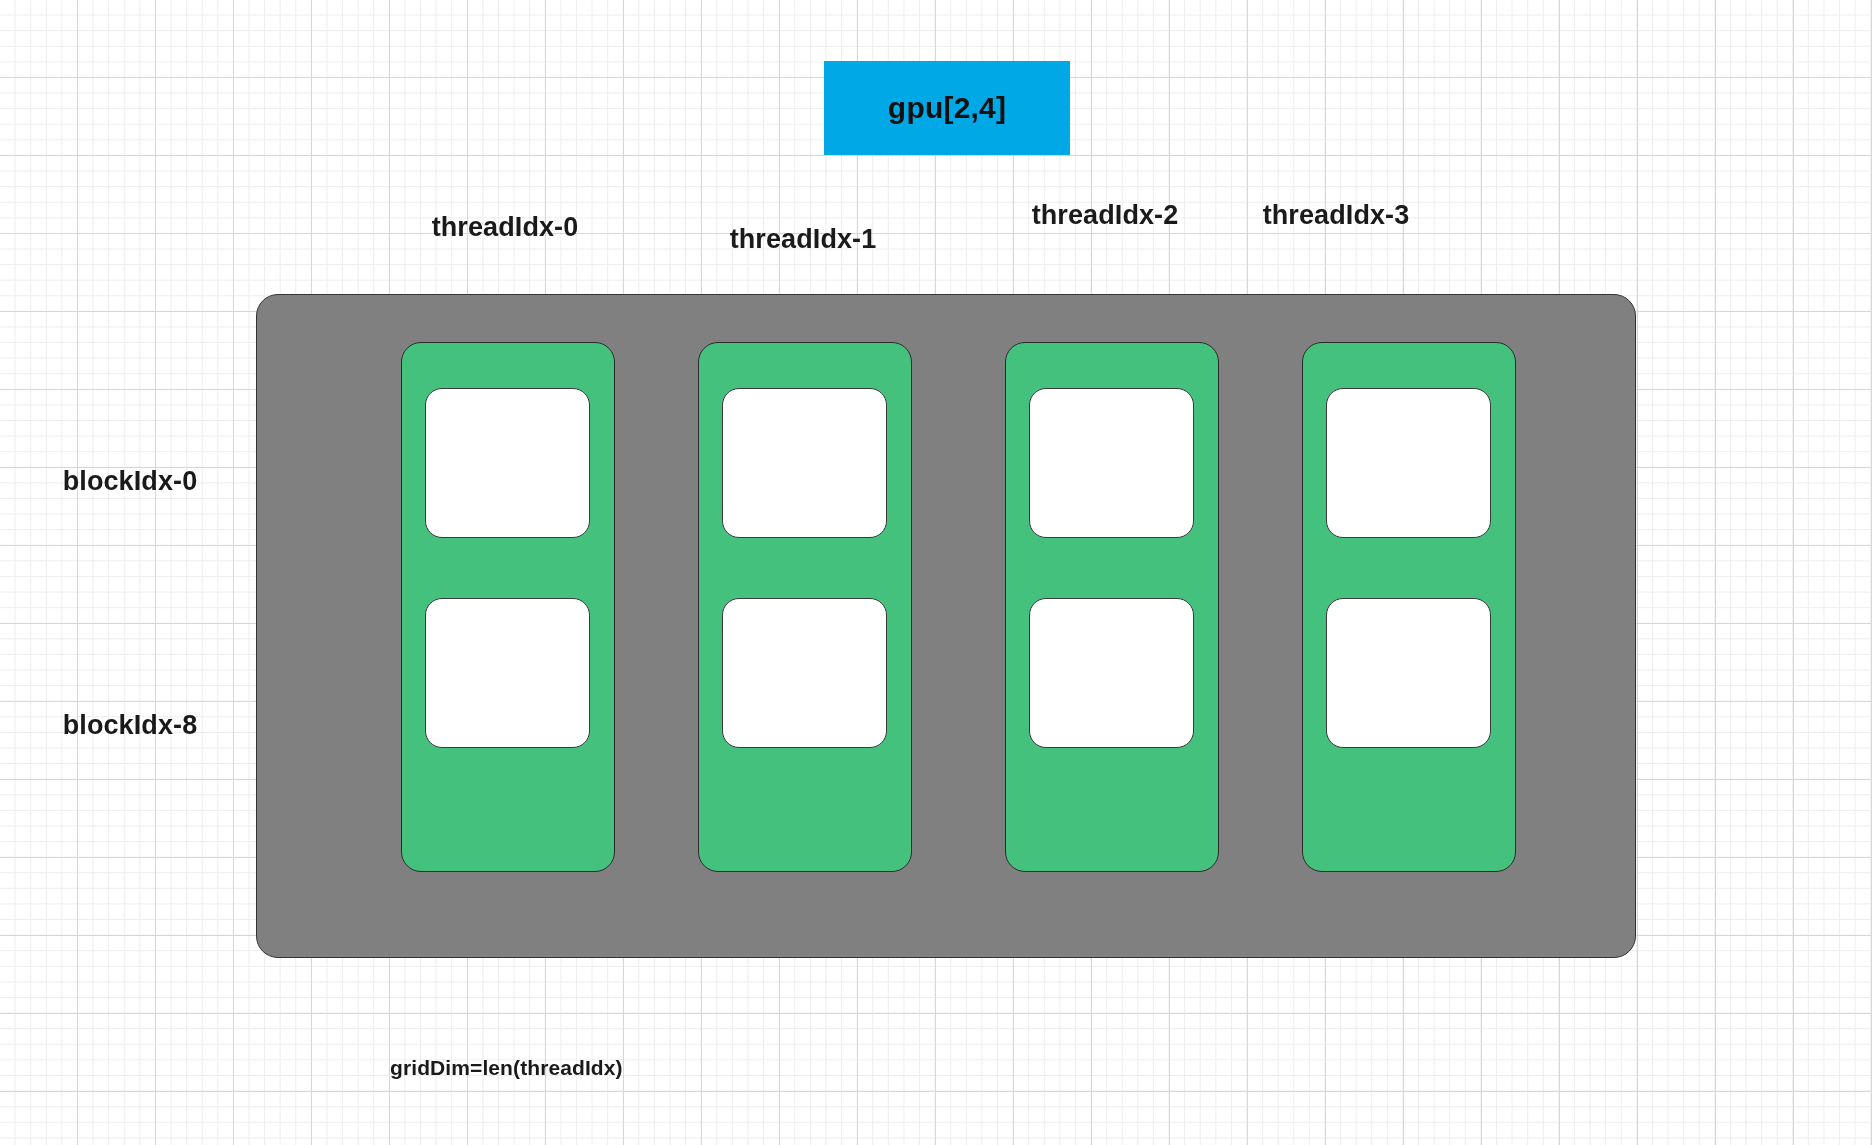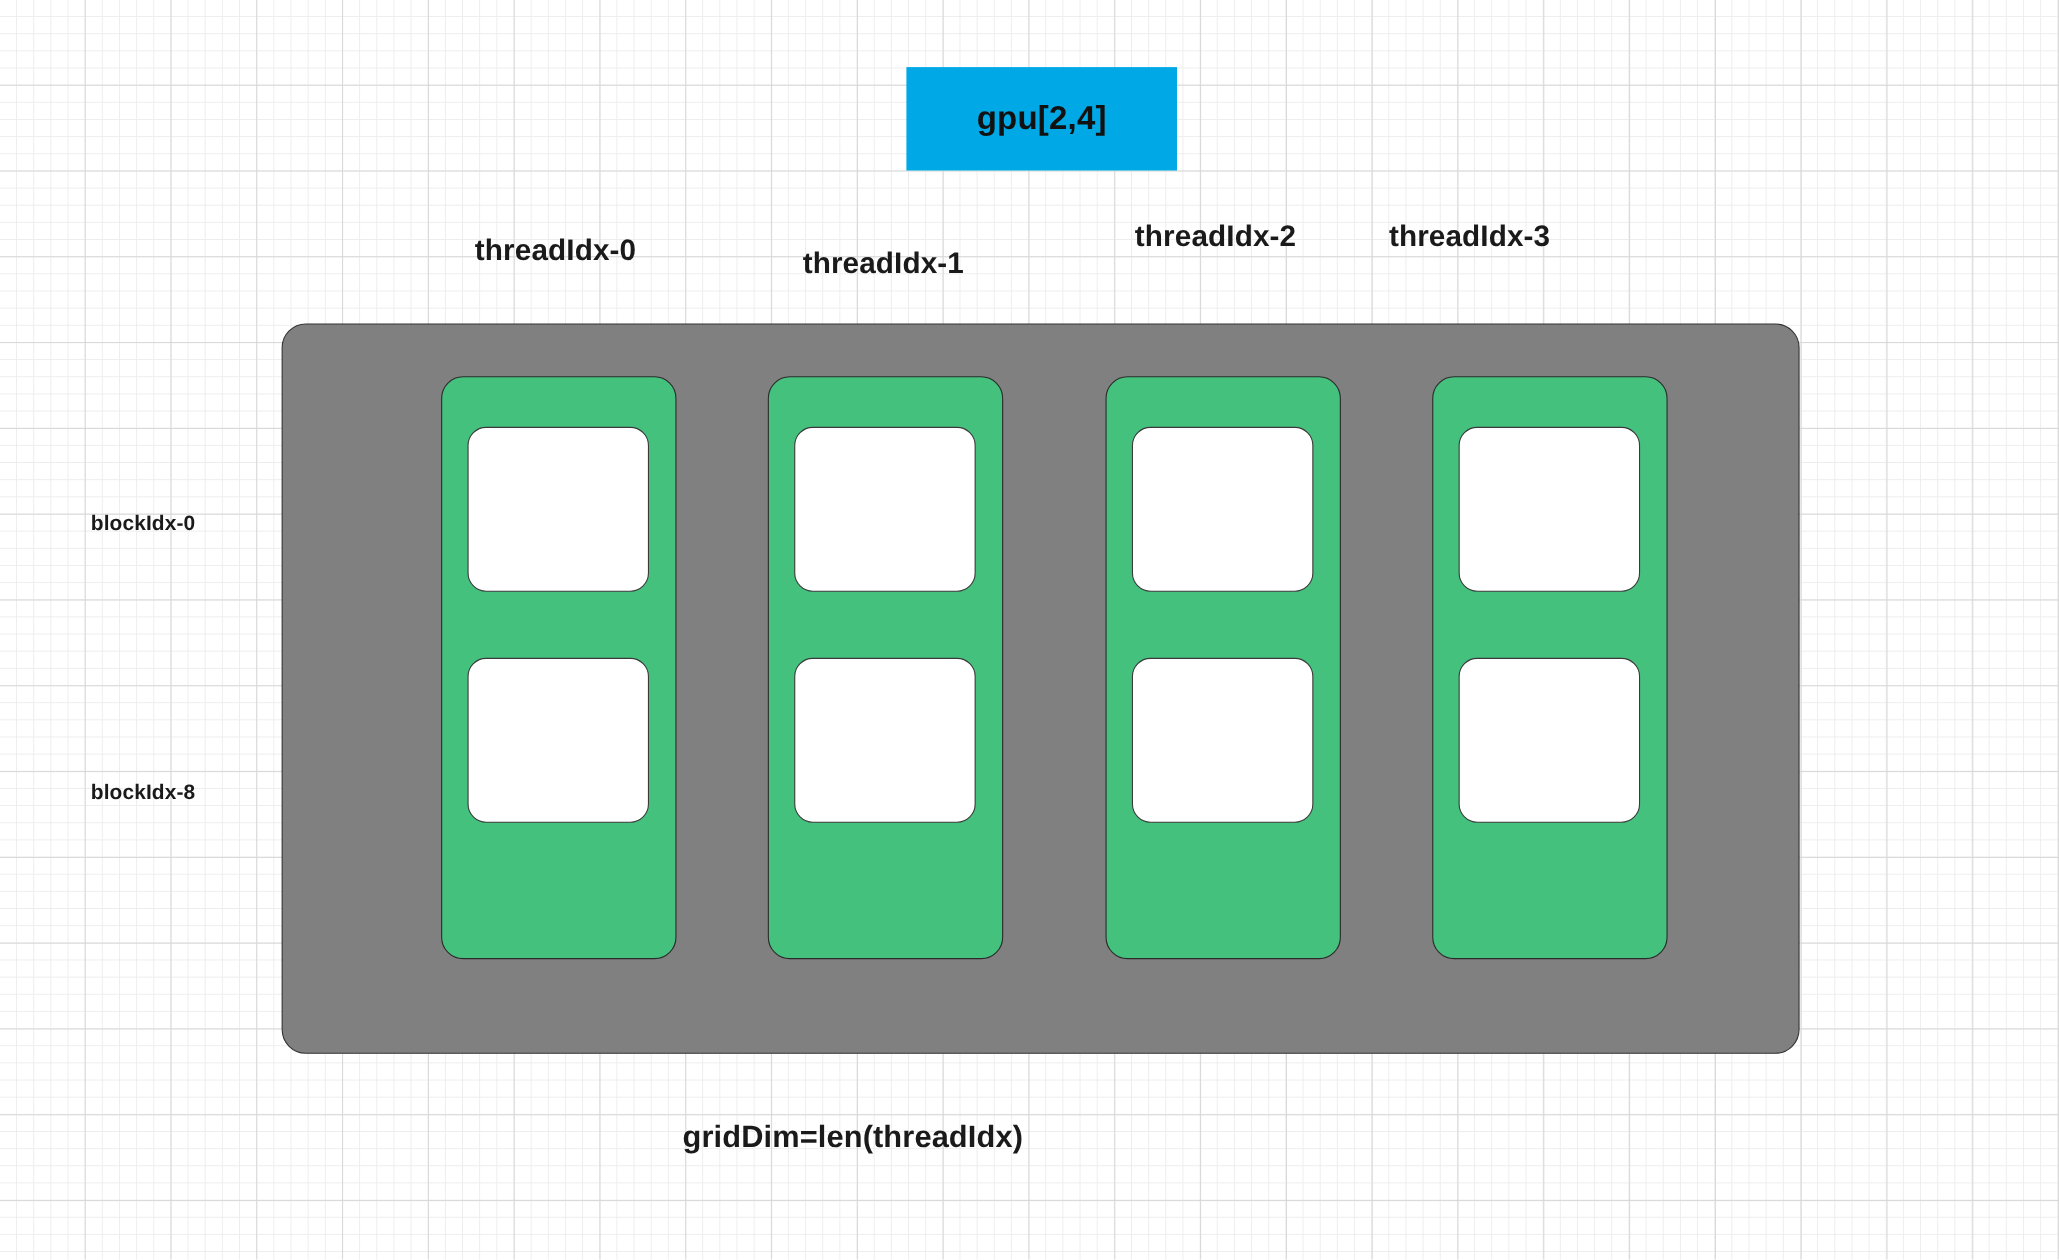--- a/index.html
+++ b/index.html
@@ -64,21 +64,21 @@
     color: #1a1a1a;
     letter-spacing: 0.1px;
   }
 
   
   .row-label {
     position: absolute;
     left: 20px;
     width: 220px;
     text-align: center;
-    font-size: 19px;
+    font-size: 27px;
     font-weight: bold;
     color: #1a1a1a;
     letter-spacing: 0.1px;
   }
 
   
   #gpu-container {
     position: absolute;
     left: 256px;
     top: 294px;
@@ -112,25 +112,25 @@
     border: 1.5px solid #3a3a3a;
     border-radius: 17px;
     box-sizing: border-box;
   }
   .block-cell.r0 { top: 45px; }
   .block-cell.r1 { top: 255px; }
 
   
   .caption {
     position: absolute;
-    top: 1018px;
-    font-size: 28px;
+    top: 1056px;
+    font-size: 21px;
     font-weight: bold;
     color: #1a1a1a;
-    text-align: right;
+    text-align: left;
     letter-spacing: 0.1px;
   }
   #caption-grid  { left: 390px;  width: 540px; }
   #caption-block { left: 1000px; width: 540px; }
 </style>
 </head>
 <body>
 
 <div id="canvas">
 

